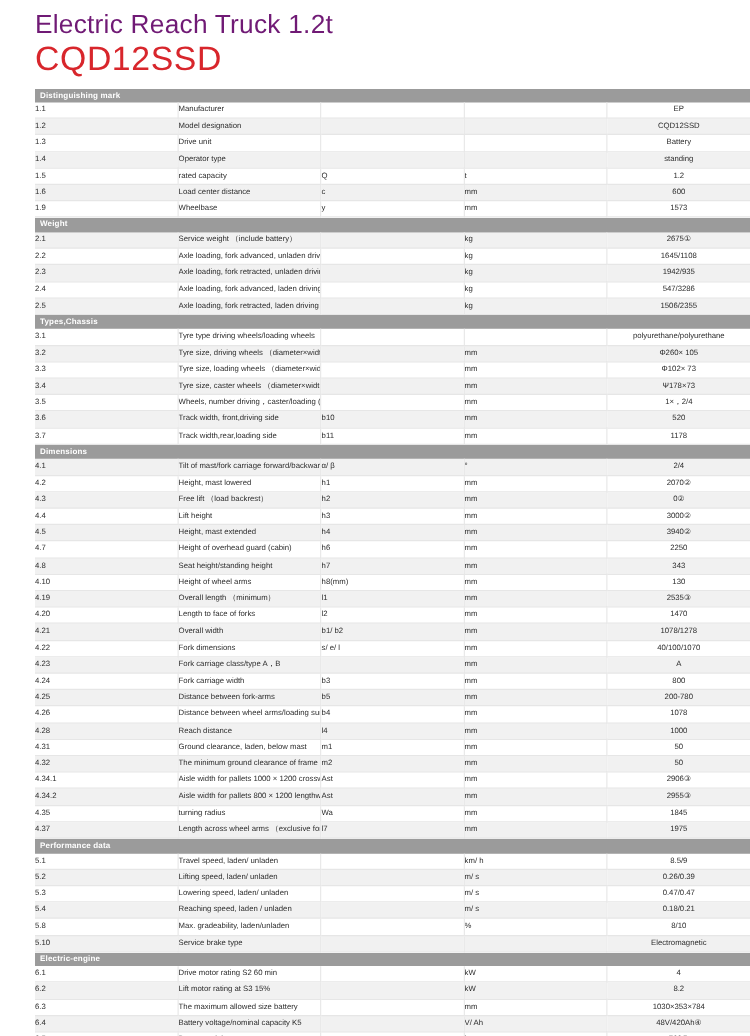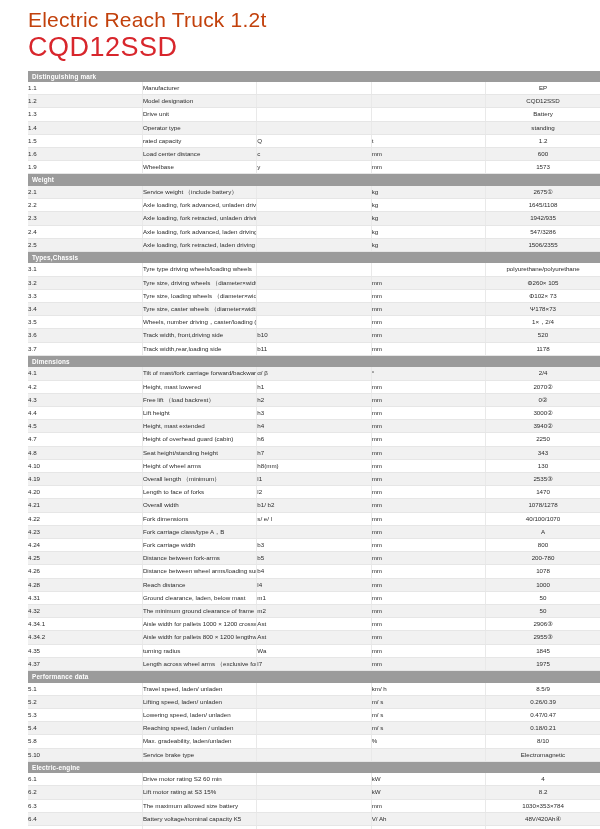--- a/index.html
+++ b/index.html
@@ -13,21 +13,21 @@
     position: relative;
     width: 600px;
     height: 829px;
     background: #fff;
     overflow: hidden;
   }
   .titles {
     padding: 8px 0 0 28px;
   }
   .title-main {
-    color: #c2410c;
+    color: #701a75;
     font-size: 21px;
     font-weight: 400;
     letter-spacing: 0.2px;
     line-height: 1.15;
     white-space: nowrap;
   }
   .title-model {
     color: #d8262c;
     font-size: 27px;
     font-weight: 400;

